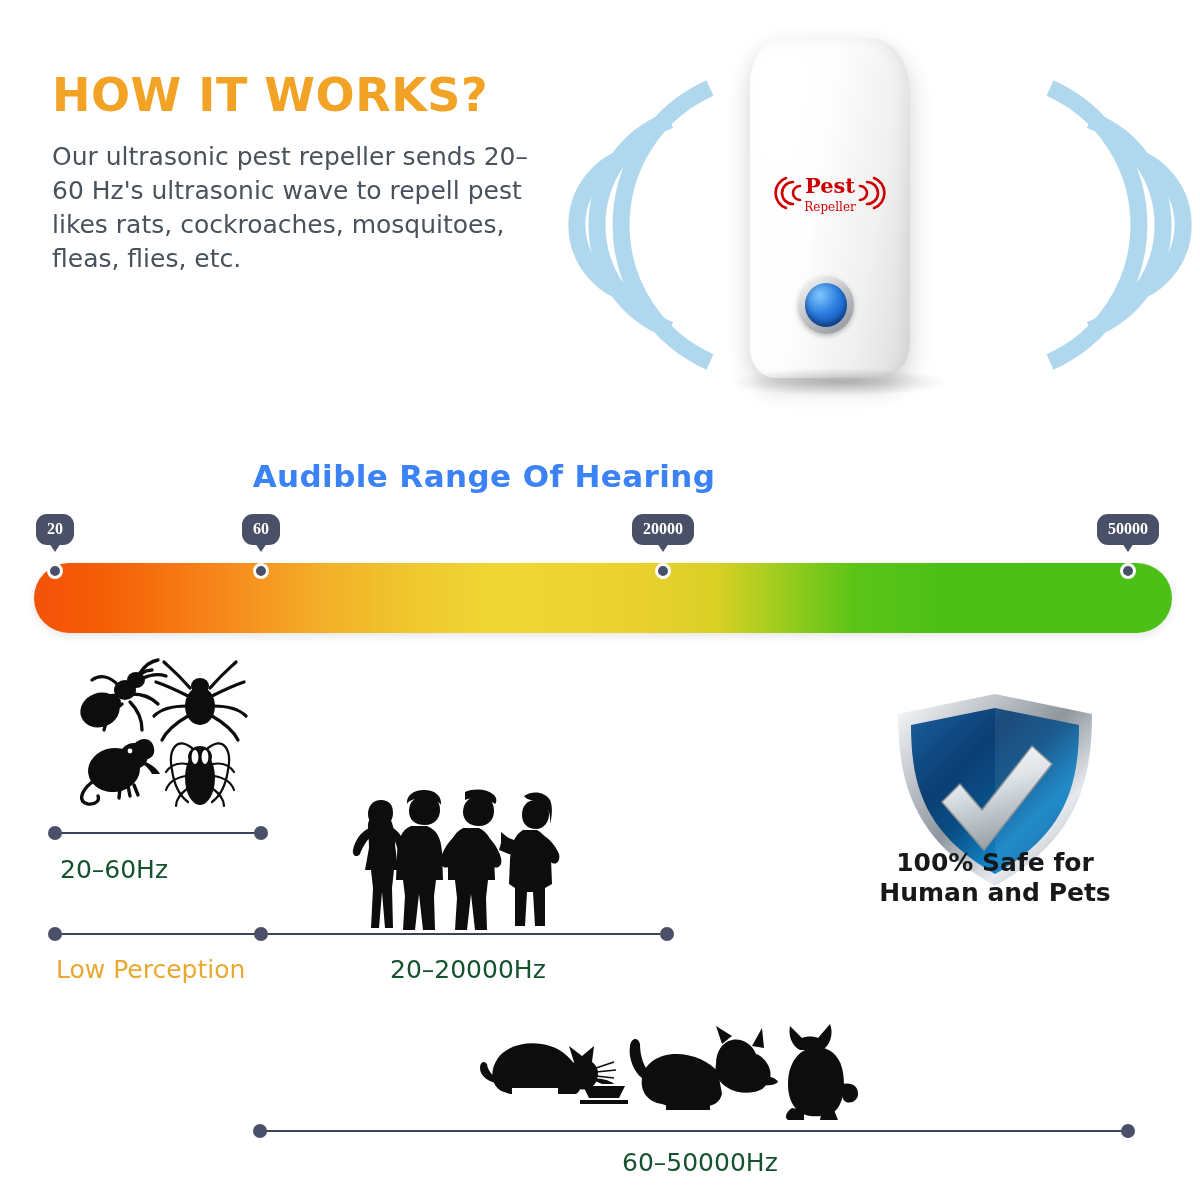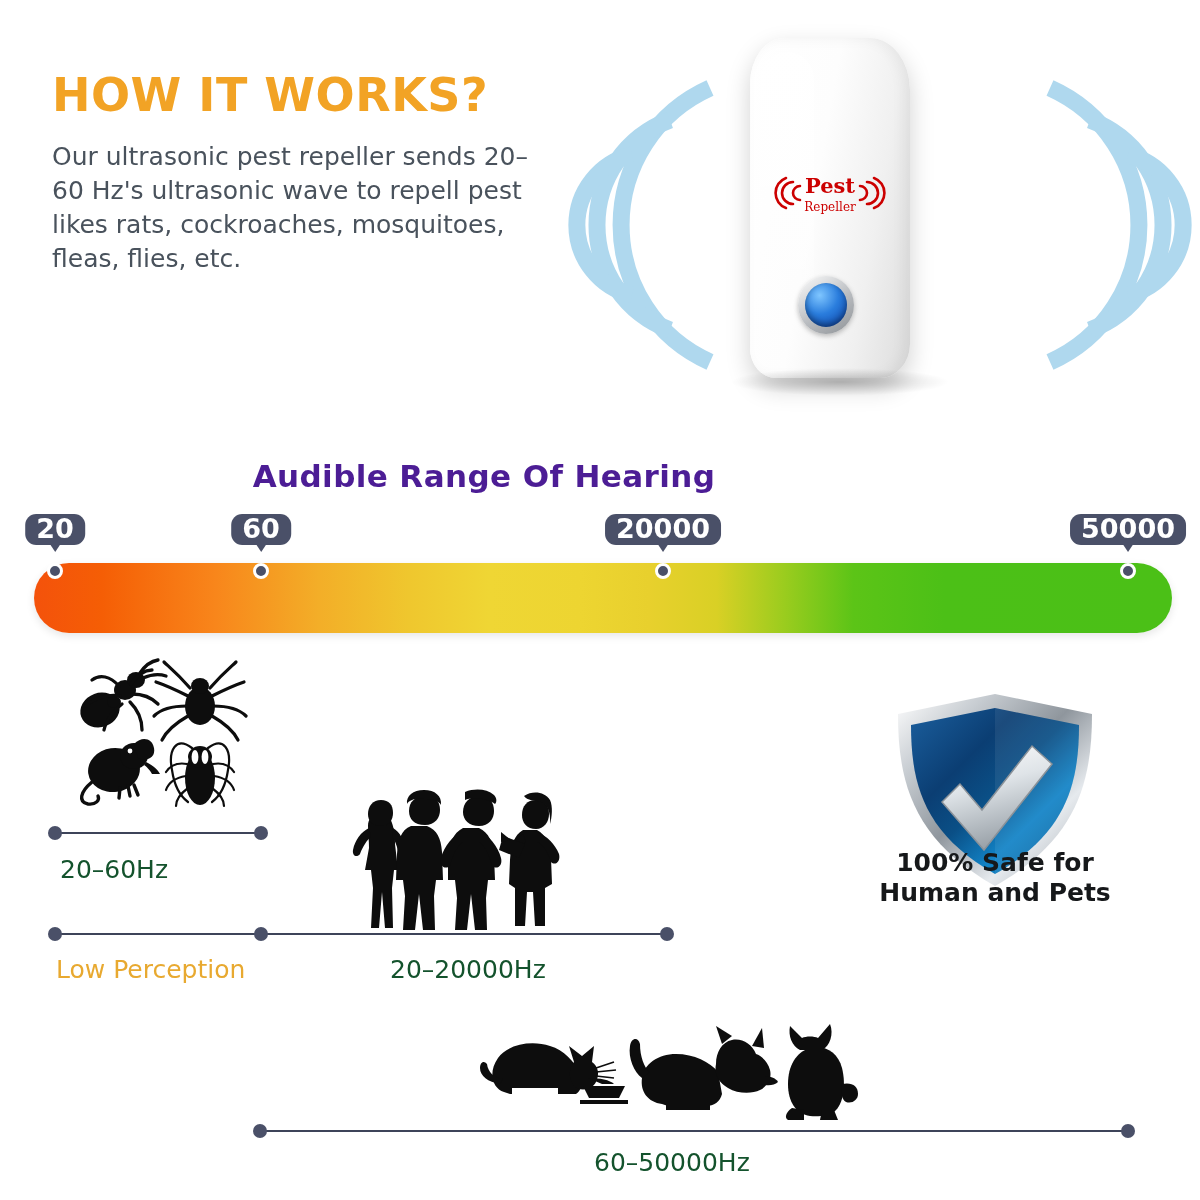--- a/index.html
+++ b/index.html
@@ -68,42 +68,43 @@
     box-shadow:inset 0 -3px 6px rgba(0,0,0,.4);
   }
   .dev-shadow{
     position:absolute;left:170px;top:358px;width:220px;height:28px;
     background:radial-gradient(ellipse at center, rgba(0,0,0,.22) 0%, rgba(0,0,0,0) 70%);
   }
 
   
   .bar-title{
     position:absolute;left:0;top:458px;width:968px;text-align:center;
-    font-size:31px;font-weight:bold;color:#4c1d95;letter-spacing:.4px;
+    font-size:31px;font-weight:bold;color:#3b82f6;letter-spacing:.4px;
   }
 
   
   .gbar{
     position:absolute;left:34px;top:563px;width:1138px;height:70px;
     border-radius:35px;
     background:linear-gradient(90deg,
       #F4520B 0%, #F55E05 6%, #F8861B 16%,
       #F3AE28 25%, #EFC72E 33%, #EFD634 40%,
       #EDD531 48%, #E8D02D 54%, #D9D025 60%,
       #9ACC1E 66%, #5CC417 72%, #4CC017 80%, #4BC017 100%);
     box-shadow:0 3px 8px rgba(0,0,0,.10);
   }
 
   .marker{position:absolute;top:514px;transform:translateX(-50%);width:0;}
   .marker .pill{
     position:relative;display:inline-block;transform:translateX(-50%);
     background:#4A5068;color:#ffffff;
-    font-size:27px;font-weight:600;
+    font-size:16px;font-weight:600;
     padding:4px 11px 5px 11px;border-radius:11px;white-space:nowrap;
     line-height:22px;
+    font-family:Liberation Serif, serif;
   }
   .marker .pill::after{
     content:"";position:absolute;left:50%;bottom:-7px;margin-left:-6px;
     width:0;height:0;border-left:6px solid transparent;border-right:6px solid transparent;
     border-top:9px solid #4A5068;
   }
   .marker .dot{
     position:absolute;left:0;top:49px;transform:translateX(-50%);
     width:16px;height:16px;border-radius:50%;
     background:#4A5068;border:3px solid #ffffff;
@@ -130,21 +131,21 @@
   .rline{position:absolute;height:2px;background:#3d4459;}
   .rdot{
     position:absolute;width:14px;height:14px;border-radius:50%;
     background:#4A5068;transform:translate(-50%,-50%);
   }
   .rlabel{position:absolute;font-size:25px;color:#14532d;white-space:nowrap;}
   .rlabel.gold{color:#E8A930;}
 
   .hz-2060{left:60px;top:855px;}
   .hz-2020000{left:390px;top:955px;}
-  .hz-6050000{left:594px;top:1148px;}
+  .hz-6050000{left:622px;top:1148px;}
   .lowperc{left:56px;top:955px;}
 </style>
 </head>
 <body>
 
 <div class="page">
 
   <div class="headline">HOW IT WORKS?</div>
   <div class="subcopy">Our ultrasonic pest repeller sends 20–60 Hz's ultrasonic wave to repell pest likes rats, cockroaches, mosquitoes, fleas, flies, etc.</div>
 

